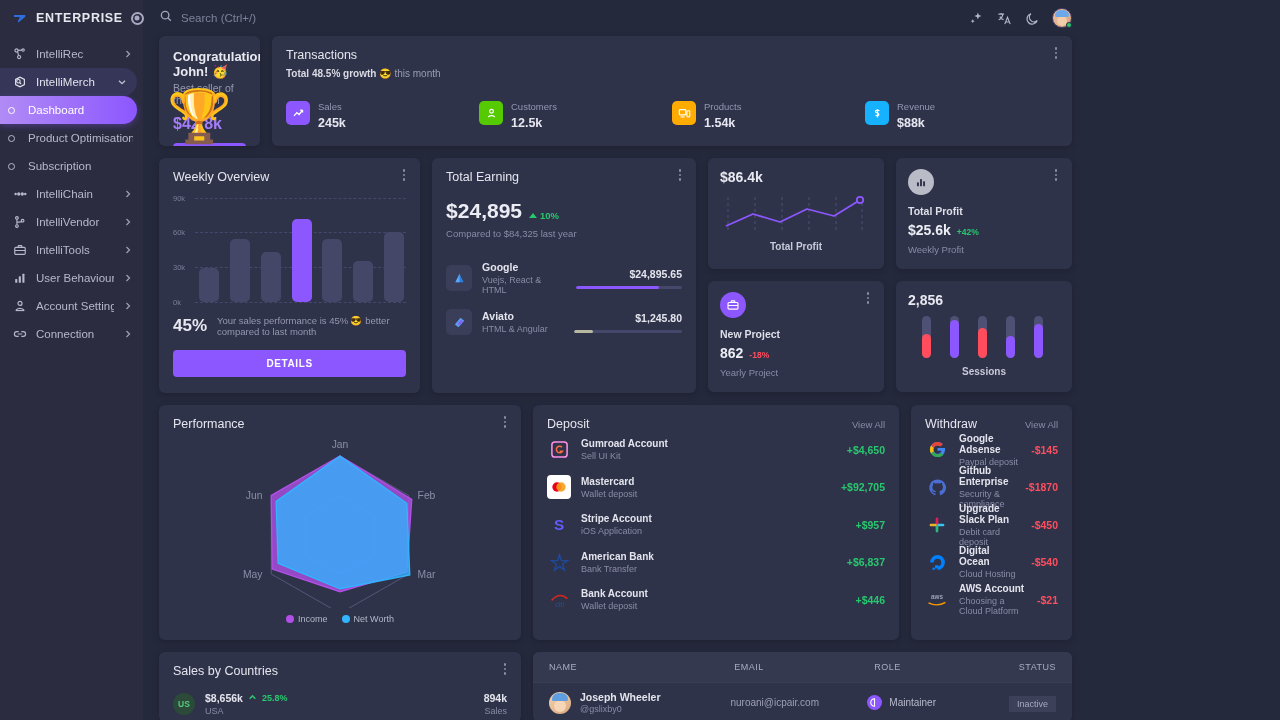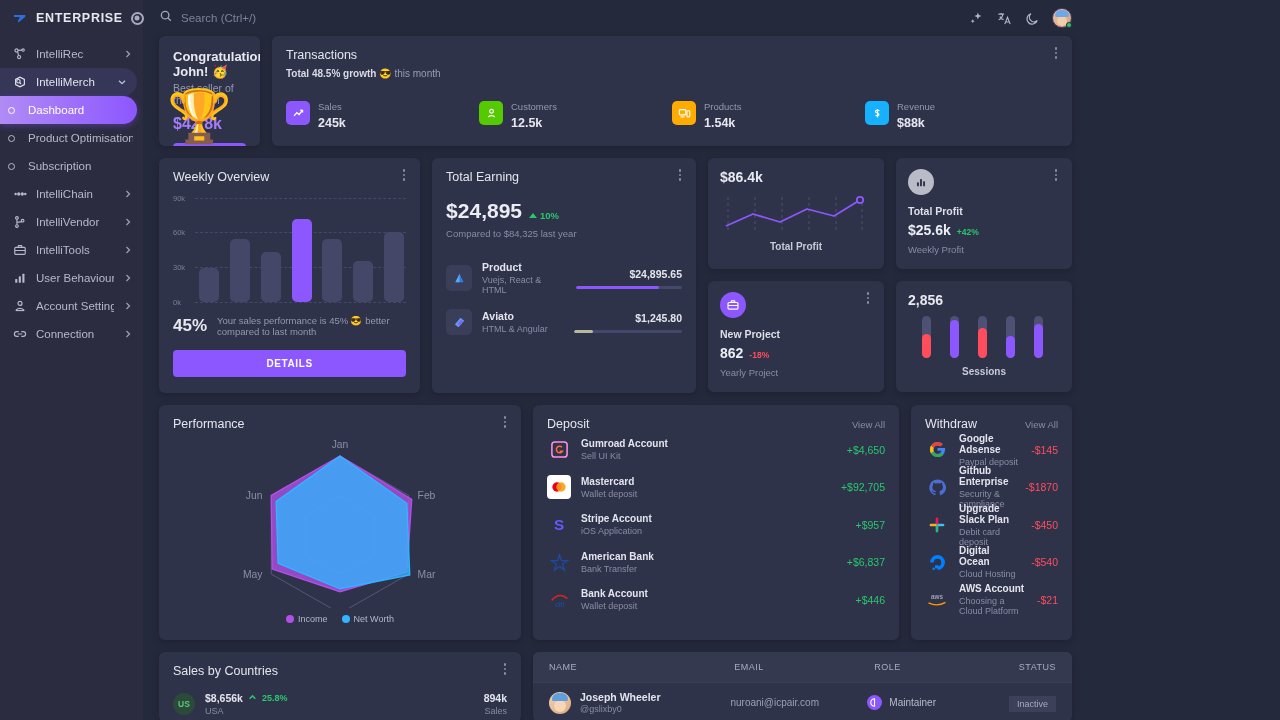--- a/index.html
+++ b/index.html
@@ -124,21 +124,21 @@
   .neg { font-size: 8.5px; font-weight: bold; color: #ff4d5e; }
 
   
   .dw { height: 235px; padding: 12px 14px; }
   .dw-head { display: flex; align-items: center; }
   .viewall { margin-left: auto; font-size: 9.5px; color: #8a8ca6; }
   .drow { display: flex; align-items: center; gap: 10px; height: 37.5px; }
   .dico { width: 24px; height: 24px; flex: 0 0 24px; display: flex; align-items: center; justify-content: center; border-radius: 4px; }
   .dname { font-size: 10px; font-weight: bold; color: #e3e4ed; }
   .ddesc { font-size: 9px; color: #8a8ca6; margin-top: 2px; }
-  .dval { margin-left: auto; font-size: 10.5px; font-weight: normal; }
+  .dval { margin-left: auto; font-size: 10.5px; font-weight: bold; }
   .dval.up { color: #28c76f; }
   .dval.down { color: #ff4d5e; }
 
   
   .sbc { height: 70px; padding: 12px 14px; overflow: hidden; }
   .crow { display: flex; align-items: center; gap: 10px; margin-top: 14px; }
   .flag { width: 22px; height: 22px; border-radius: 50%; background: #2b4a3a; color: #56ca7b;
     font-size: 8.5px; font-weight: bold; display: flex; align-items: center; justify-content: center; flex: 0 0 22px; }
   .cval { font-size: 10.5px; font-weight: bold; color: #e3e4ed; display: flex; align-items: center; gap: 5px; }
   .cpct { font-size: 9px; font-weight: bold; color: #28c76f; }
@@ -500,21 +500,21 @@
           <div class="elist">
 
             <div class="erow">
               <span class="eico">
                 <svg viewBox="0 0 16 16" width="15" height="15">
                     <path d="M8 3 L12.4 12 H3.6 Z" fill="#2f7de1"></path>
                     <path d="M8 3 L8 12 H3.6 Z" fill="#5aa7f5"></path>
                   </svg>
               </span>
               <span>
-                <div class="ename">Product</div>
+                <div class="ename">Google</div>
                 <div class="edesc">Vuejs, React &amp; HTML</div>
               </span>
               <span class="eright">
                 <div class="eamt">$24,895.65</div>
                 <div class="ebar">
                     <span style="width:78%;background:#8c57ff"></span>
                   </div>
               </span>
             </div>
 

